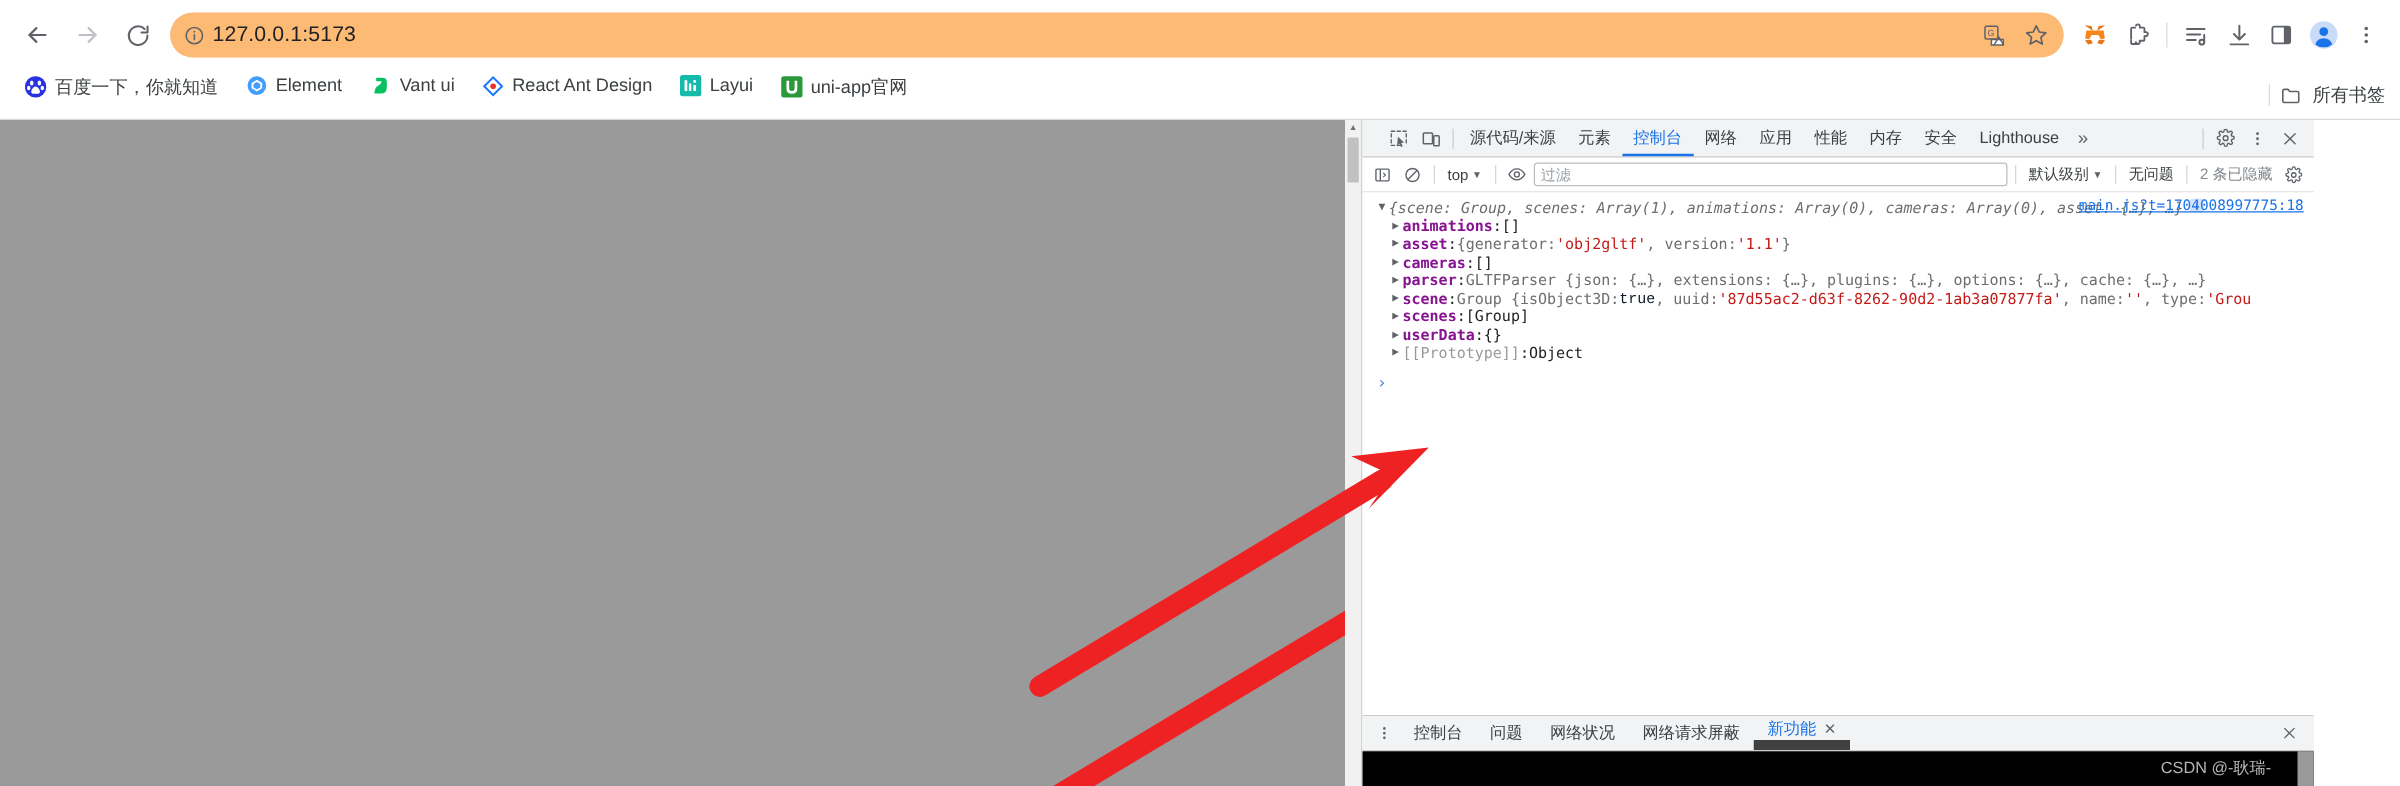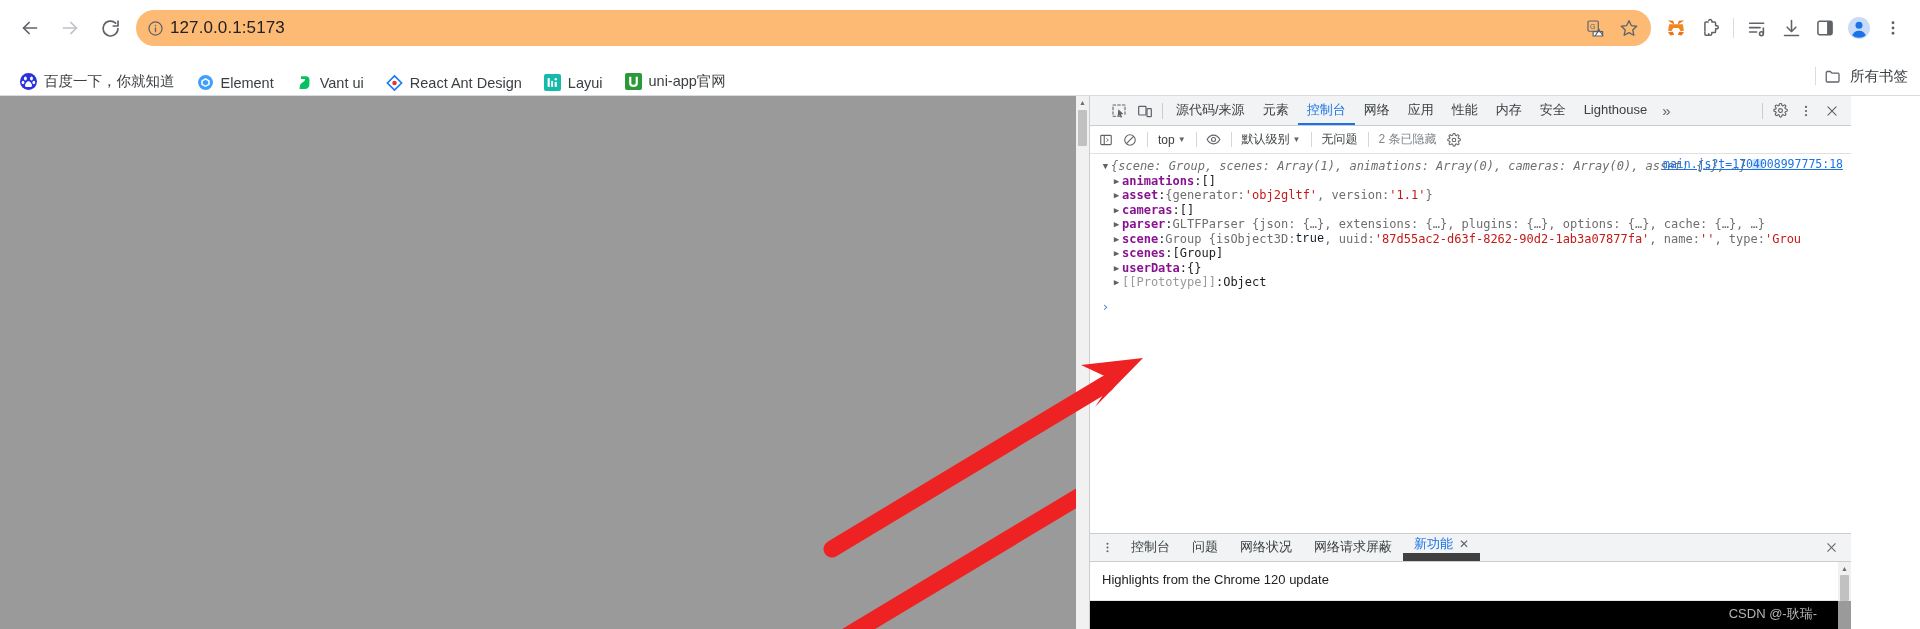--- a/index.html
+++ b/index.html
@@ -42,21 +42,21 @@
     color:#5f6368;border-radius:50%;cursor:pointer;flex:none;
   }
   .tb-icon {
     width:34px;height:34px;display:flex;align-items:center;justify-content:center;
     color:#5f6368;border-radius:50%;flex:none;cursor:pointer;
   }
   .tb-sep { width:1px;height:20px;background:#dadce0;margin:0 6px;flex:none; }
 
   
   #bookmarks-bar {
-    height:40px; display:flex; align-items:flex-end; padding:0 12px;
+    height:40px; display:flex; align-items:flex-start; padding:0 12px;
     border-bottom:1px solid #dadce0; position:relative;
   }
   .bm {
     display:flex; align-items:center; gap:7px;
     padding:4px 8px; border-radius:4px; cursor:pointer; flex:none;
     margin-right:6px;
   }
   .bm-label { font-size:14.5px; color:#3c4043; white-space:nowrap; }
   .bm-ico {
     width:17px;height:17px;flex:none;border-radius:3px;
@@ -488,20 +488,21 @@
         <span>top</span>
         <span class="caret">▼</span>
       </div>
       <div class="fb-sep"></div>
       <div class="fb-ico">
         <svg width="15" height="15" viewBox="0 0 24 24" fill="none" stroke="currentColor" stroke-width="1.7">
           <path d="M1.8 12S5.8 5 12 5s10.2 7 10.2 7-4 7-10.2 7S1.8 12 1.8 12Z"></path>
             <circle cx="12" cy="12" r="3.2"></circle>
         </svg>
       </div>
+      <input id="filter-input" value="" placeholder="过滤" style="">
       <div class="fb-sep"></div>
       <div class="fb-select">
         <span>默认级别</span>
         <span class="caret">▼</span>
       </div>
       <div class="fb-sep"></div>
       <div class="fb-txt">无问题</div>
       <div class="fb-sep"></div>
       <div class="fb-txt muted">2 条已隐藏</div>
       <div class="fb-ico">
@@ -623,27 +624,20 @@
           <span class="dw-close">✕</span>
         </div>
         <div style="margin-left:auto;padding-right:6px;" class="dt-tool-ico">
           <svg width="13" height="13" viewBox="0 0 24 24" fill="none" stroke="currentColor" stroke-width="1.9" stroke-linecap="round">
             <line x1="5" y1="5" x2="19" y2="19"></line>
               <line x1="19" y1="5" x2="5" y2="19"></line>
           </svg>
         </div>
       </div>
 
-      <div id="drawer-body">
-        <div id="drawer-text">Highlights from the Chrome 120 update</div>
-        <div class="vscroll" style="height:39px;">
-          <div class="sb-arrow" style="top:0;">▲</div>
-          <div class="thumb" style="top:13px;height:26px;"></div>
-        </div>
-      </div>
 
       <div style="height:28px;position:relative;background:#000000;">
         <div id="watermark">CSDN @-耿瑞-</div>
         <div class="vscroll" style="height:28px;background:#9a9a9a;"></div>
       </div>
     </div>
   </div>
 </div>
 
 <div style="position:absolute;left:1076px;top:96px;width:13px;height:533px;background:#f1f1f1;">

